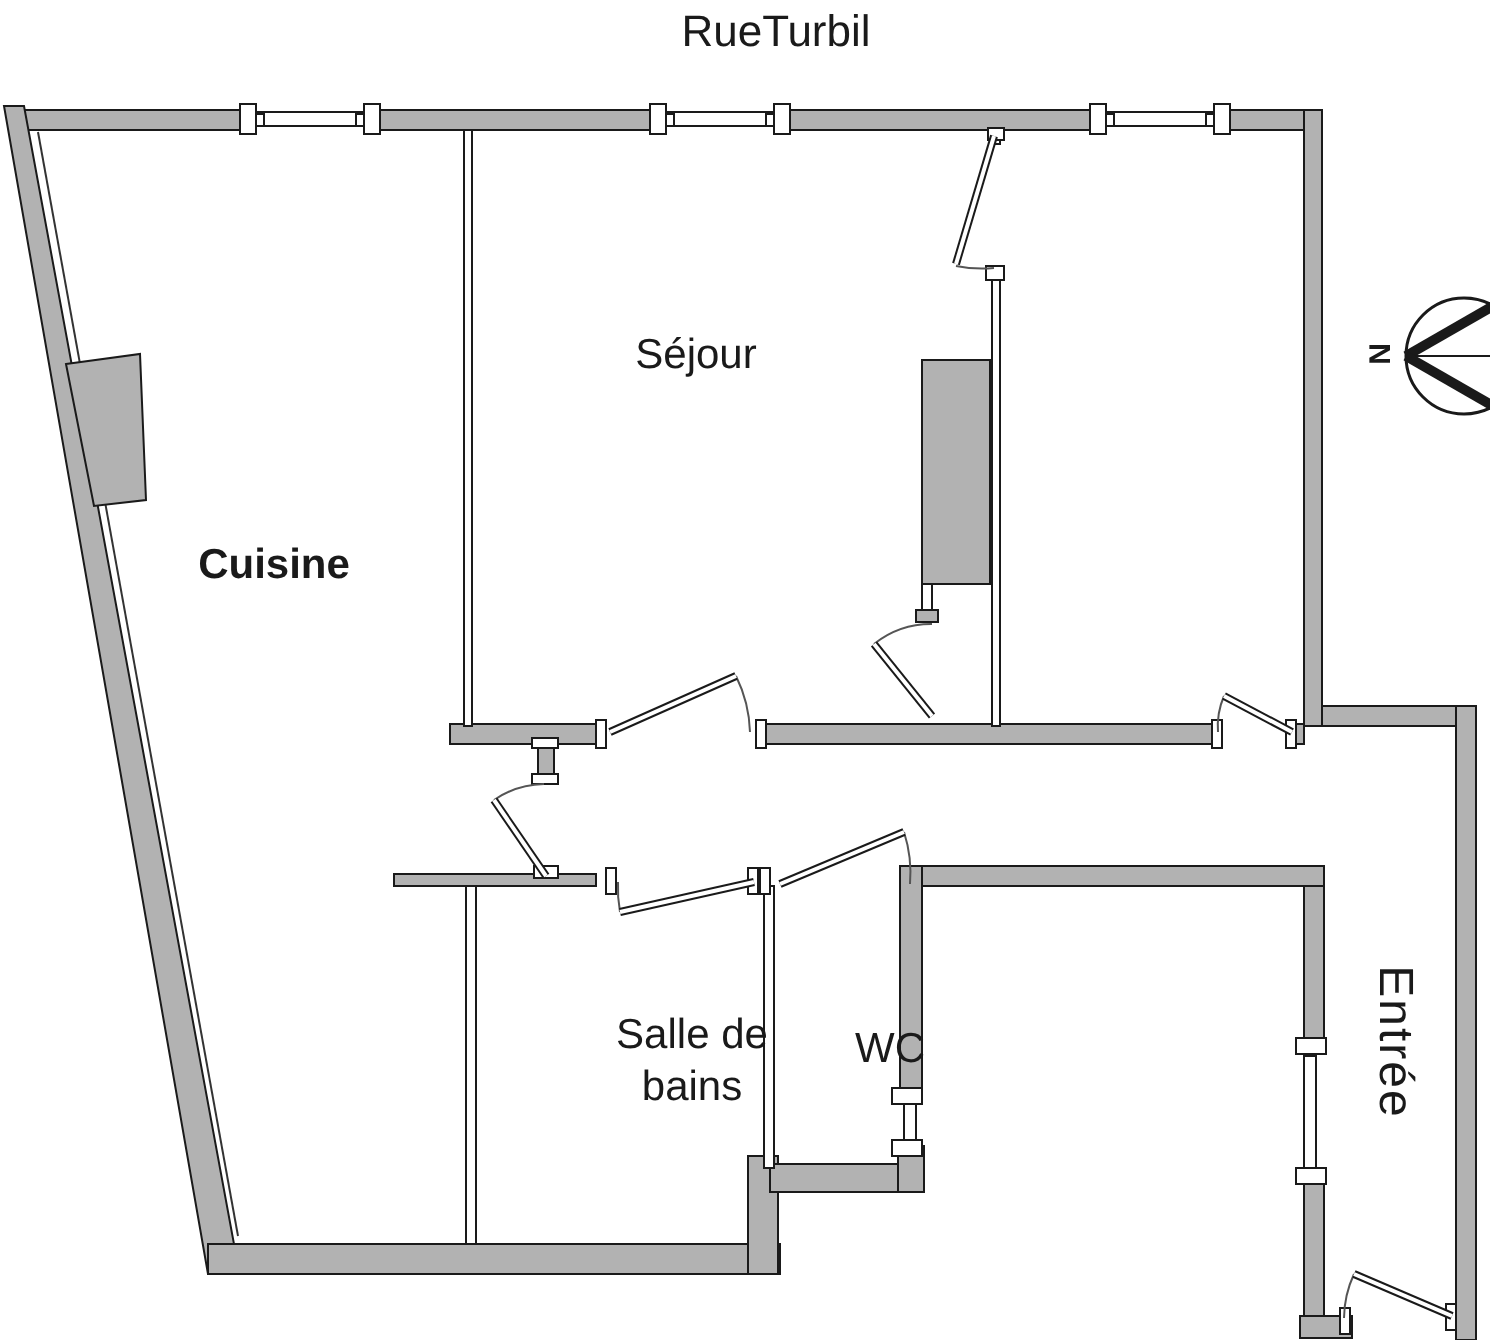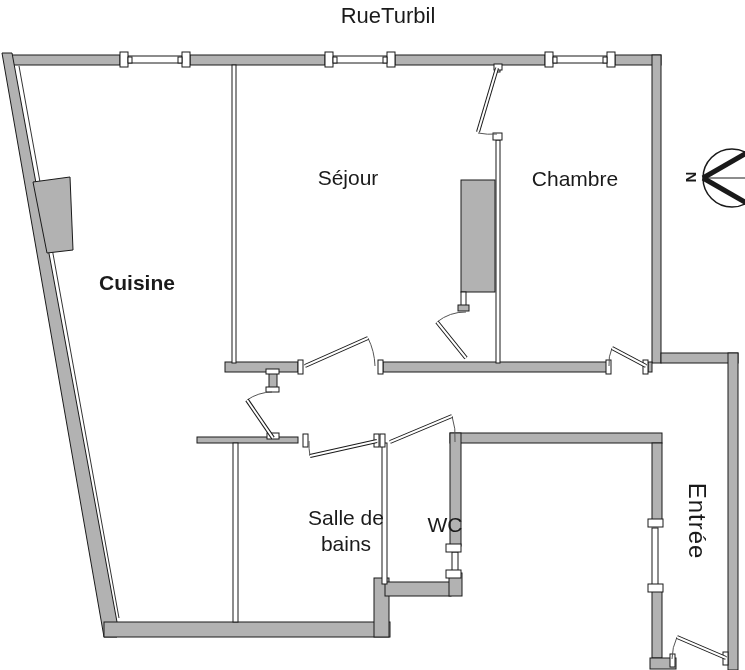--- a/index.html
+++ b/index.html
@@ -168,19 +168,18 @@
     <g>
       <circle class="compass-circle" cx="732" cy="178" r="29"></circle>
       <line class="compass-axis" x1="703" y1="178" x2="745" y2="178"></line>
       <line class="compass-arm" x1="703" y1="178" x2="750" y2="151"></line>
       <line class="compass-arm" x1="703" y1="178" x2="750" y2="205"></line>
     </g>
   </svg>
 
   <div class="lbl street" style="left:388px;top:16px;">RueTurbil</div>
   <div class="lbl" style="left:348px;top:178px;">Séjour</div>
-  <div class="lbl" style="left:575px;top:179px;">Chambre</div>
   <div class="lbl" style="left:137px;top:283px;font-weight:bold;">Cuisine</div>
   <div class="lbl center" style="left:310px;top:531px;margin-left:36px;"><span>Salle de</span><br><span>bains</span></div>
   <div class="lbl" style="left:445px;top:525px;">WC</div>
   <div class="lbl entree-lbl" style="left:697px;top:521px;">Entrée</div>
   <div class="lbl north-lbl" style="left:691px;top:177px;">N</div>
 </div>
 
 </body></html>

